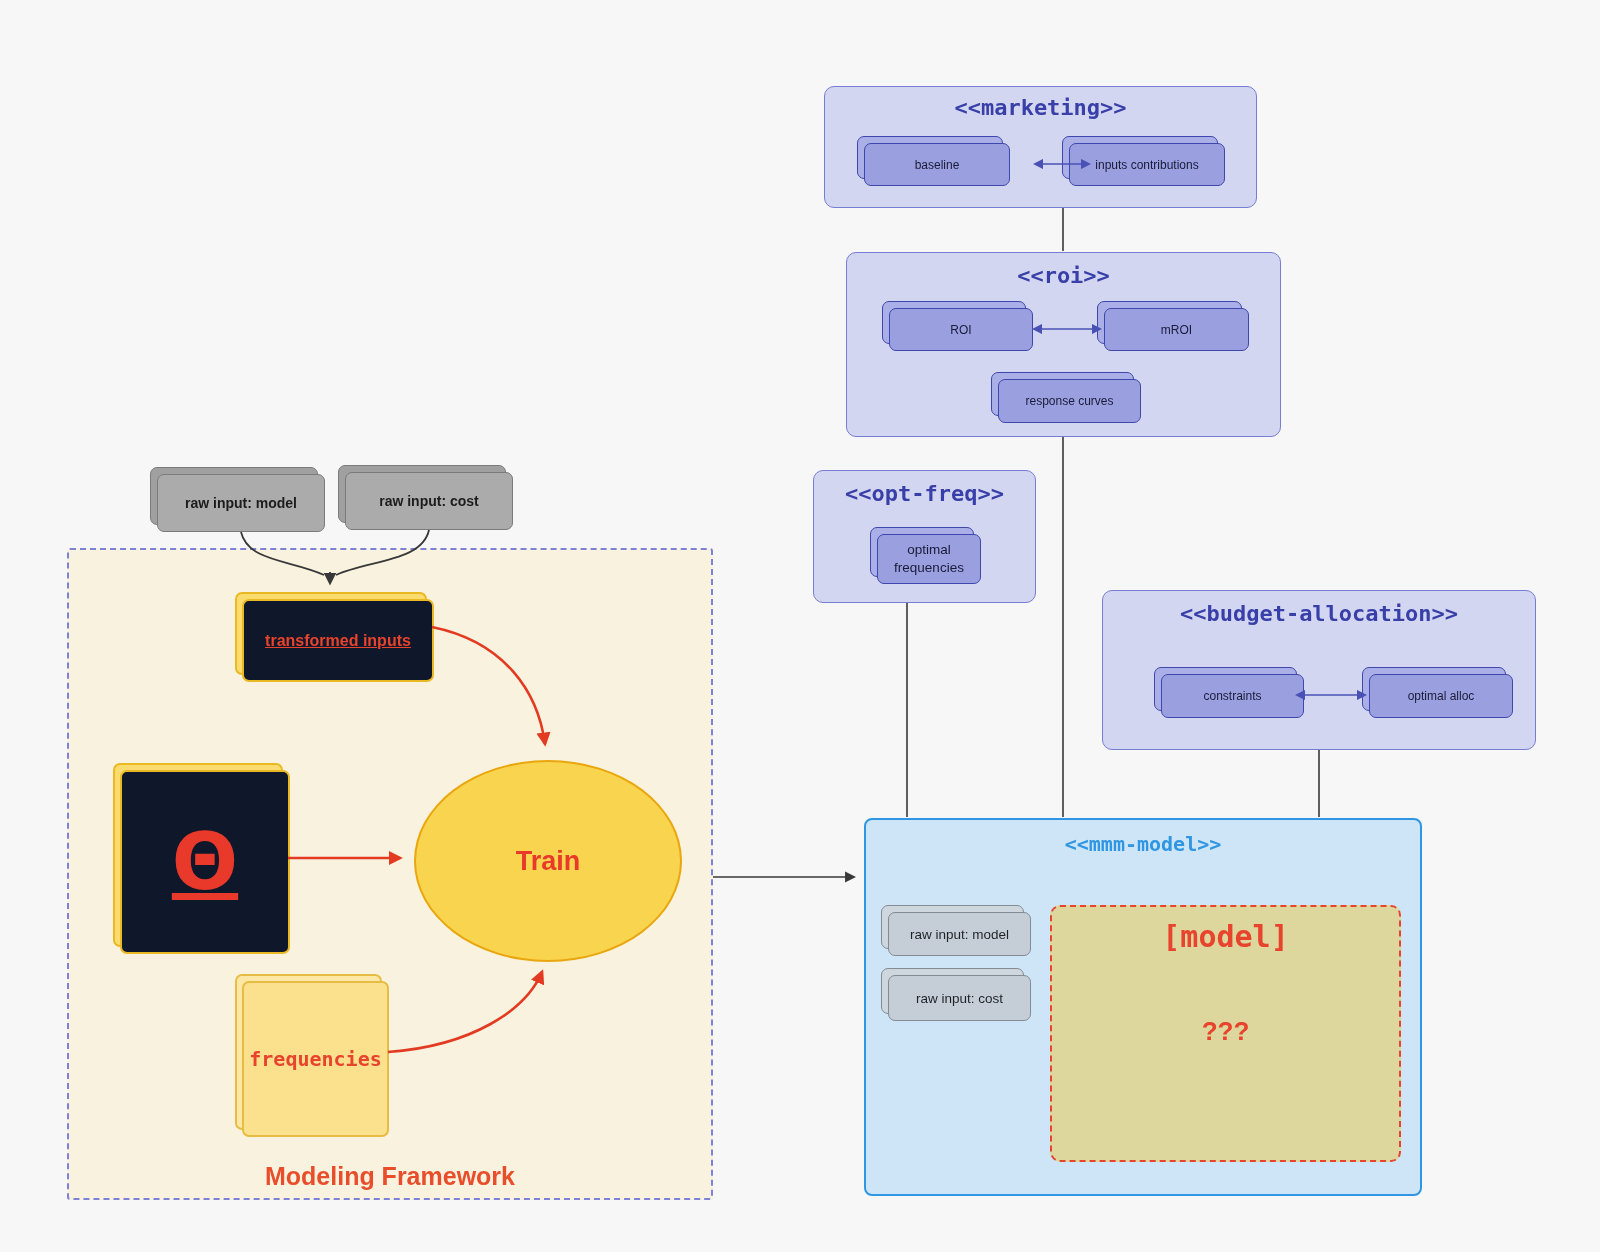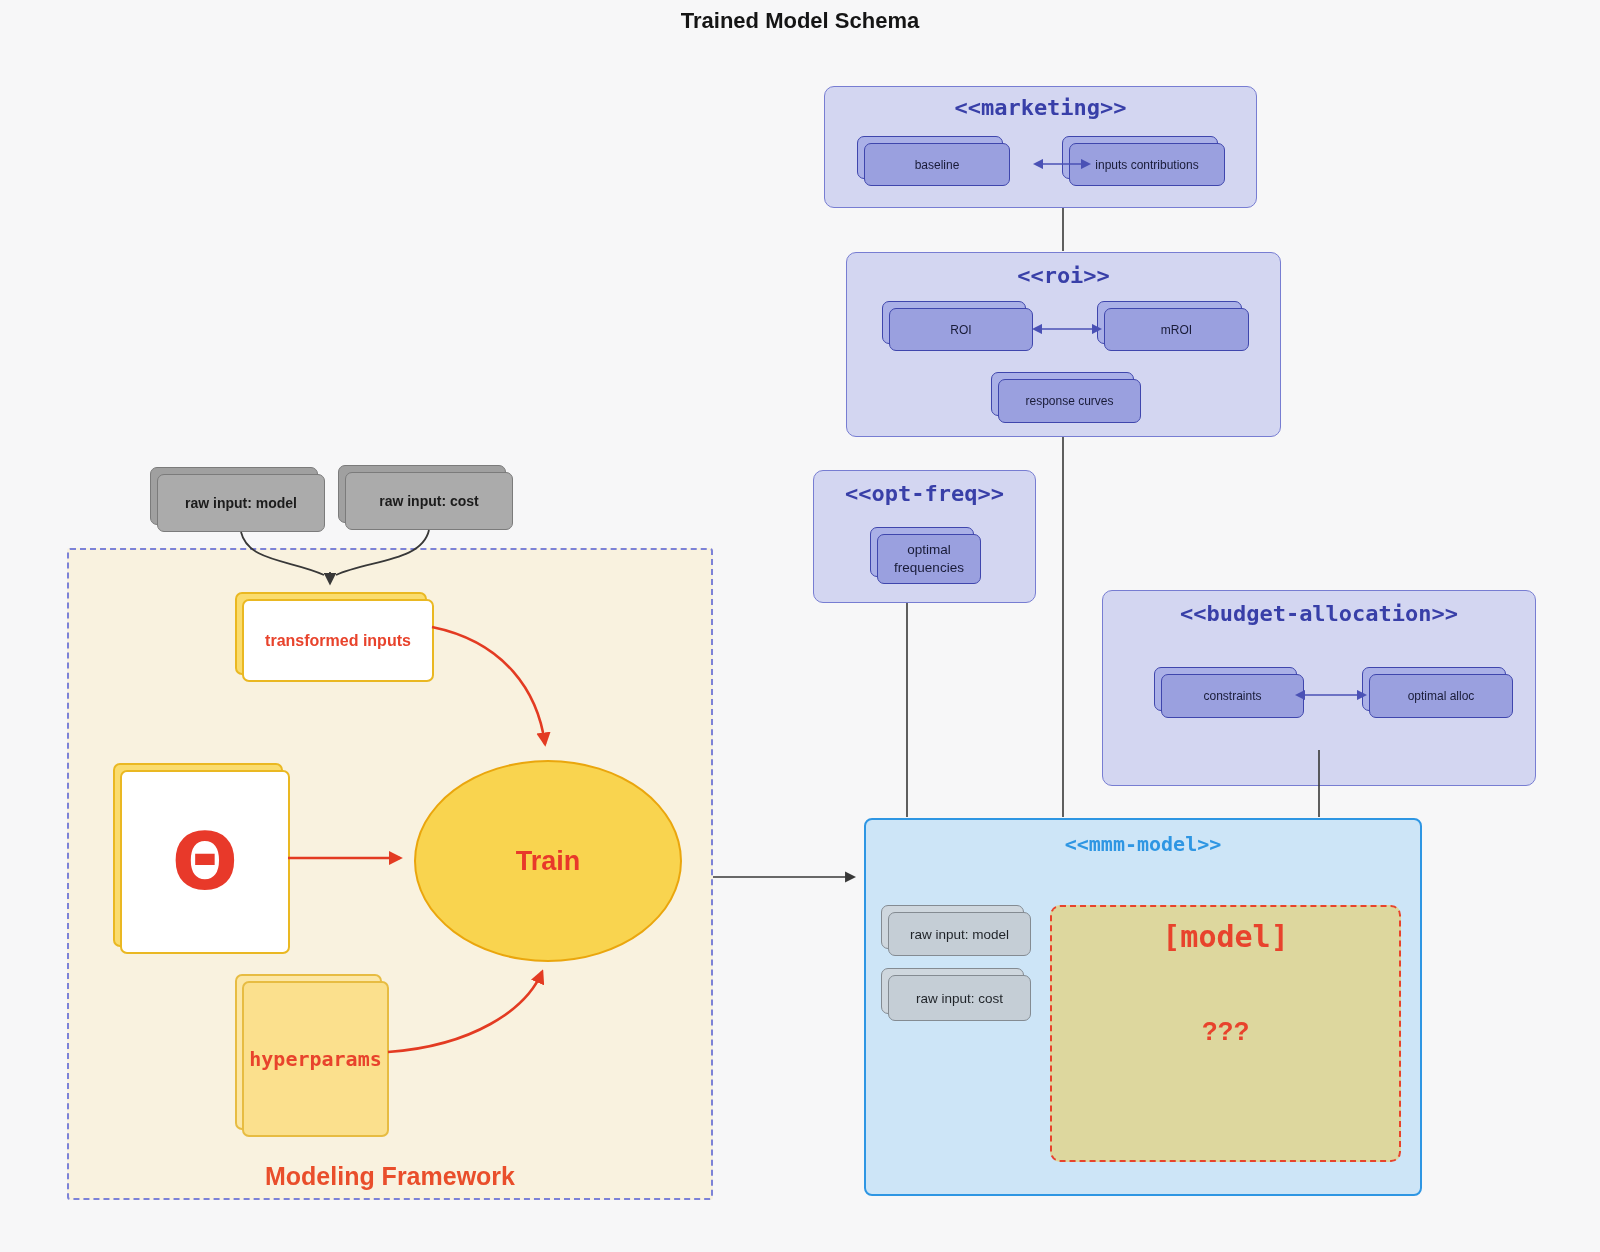--- a/index.html
+++ b/index.html
@@ -24,21 +24,21 @@
   .stack .back{left:-7px;top:-7px;width:100%;height:100%;}
   .stack .front{left:0;top:0;width:100%;height:100%;display:flex;align-items:center;
                 justify-content:center;text-align:center;padding:2px 6px;}
   .purple .back{background:#aab0e7;border:1.5px solid #3f46ad;}
   .purple .front{background:#9aa0df;border:1.5px solid #3f46ad;font-size:12px;color:#191b38;}
   .gray .back{background:#a0a0a0;border:1.5px solid #7b7b7b;}
   .gray .front{background:#ababab;border:1.5px solid #7b7b7b;font-size:14px;font-weight:bold;color:#1c1c1c;}
   .bluegray .back{background:#cfd7de;border:1.5px solid #848b92;}
   .bluegray .front{background:#c5ced6;border:1.5px solid #848b92;font-size:13.5px;color:#1f2328;}
   .yellow .back{background:#fadc6e;border:2px solid #eab822;}
-  .yellow .front{background:#ffffff;border:2px solid #eab822;}
+  .yellow .front{background:#0f172a;border:2px solid #eab822;text-decoration:underline;}
   .yellow-light .back{background:#fce7a6;border:2px solid #e7bc42;}
   .yellow-light .front{background:#fbe08d;border:2px solid #e7bc42;}
 
   .red-bold-sans{font-size:16px;font-weight:bold;color:#e8432c;}
   .red-bold-mono{font-family:"DejaVu Sans Mono",monospace;font-size:20px;font-weight:bold;color:#e8432c;}
   .theta-glyph{font-size:78px;font-weight:bold;color:#e8392a;font-family:"DejaVu Sans",sans-serif;line-height:1;}
 
   .ellipse{position:absolute;background:#f9d44f;border:2px solid #eaa60d;border-radius:50%;
            display:flex;align-items:center;justify-content:center;box-sizing:border-box;}
   .ellipse span{font-size:27px;font-weight:bold;color:#e8392a;}
@@ -52,21 +52,20 @@
                   font-size:30px;font-weight:bold;color:#e8432c;}
   .model-box .unknown{margin-top:62px;font-size:26px;font-weight:bold;color:#e8432c;}
 
   svg.edges{position:absolute;left:0;top:0;pointer-events:none;z-index:5;}
 </style>
 </head>
 <body>
 
 <div id="stage">
 
-  <div class="title">Trained Model Schema</div>
 
   <div class="group g-purple" style="left:824px;top:86px;width:433px;height:122px;">
     <div class="gtitle" style="top:8px;">&lt;&lt;marketing&gt;&gt;</div>
     <div class="stack purple" style="left:39px;top:56px;width:146px;height:43px;">
       <div class="back"></div>
       <div class="front">baseline</div>
     </div>
     <div class="stack purple" style="left:244px;top:56px;width:156px;height:43px;">
       <div class="back"></div>
       <div class="front">inputs contributions</div>
@@ -90,21 +89,21 @@
   </div>
 
   <div class="group g-purple" style="left:795px;top:470px;width:223px;height:133px;margin-left:18px;">
     <div class="gtitle" style="top:10px;">&lt;&lt;opt-freq&gt;&gt;</div>
     <div class="stack purple" style="left:63px;top:63px;width:104px;height:50px;">
       <div class="back"></div>
       <div class="front" style="font-size:13.5px;line-height:1.3;">optimal frequencies</div>
     </div>
   </div>
 
-  <div class="group g-purple" style="left:1102px;top:590px;width:434px;height:196px;">
+  <div class="group g-purple" style="left:1102px;top:590px;width:434px;height:160px;">
     <div class="gtitle" style="top:10px;">&lt;&lt;budget-allocation&gt;&gt;</div>
     <div class="stack purple" style="left:58px;top:83px;width:143px;height:44px;">
       <div class="back"></div>
       <div class="front">constraints</div>
     </div>
     <div class="stack purple" style="left:266px;top:83px;width:144px;height:44px;">
       <div class="back"></div>
       <div class="front">optimal alloc</div>
     </div>
   </div>
@@ -125,21 +124,21 @@
     </div>
     <div class="stack yellow" style="left:51px;top:220px;width:170px;height:184px;">
       <div class="back"></div>
       <div class="front theta-glyph">Θ</div>
     </div>
     <div class="ellipse" style="left:345px;top:210px;width:268px;height:202px;">
       <span>Train</span>
     </div>
     <div class="stack yellow-light" style="left:173px;top:431px;width:147px;height:156px;">
       <div class="back"></div>
-      <div class="front red-bold-mono">hyperparams</div>
+      <div class="front red-bold-mono">frequencies</div>
     </div>
     <div class="frame-label" style="top:612px;">Modeling Framework</div>
   </div>
 
   <div class="group g-blue" style="left:864px;top:818px;width:558px;height:378px;">
     <div class="gtitle blue" style="top:12px;">&lt;&lt;mmm-model&gt;&gt;</div>
     <div class="stack bluegray" style="left:22px;top:92px;width:143px;height:44px;">
       <div class="back"></div>
       <div class="front">raw input: model</div>
     </div>

